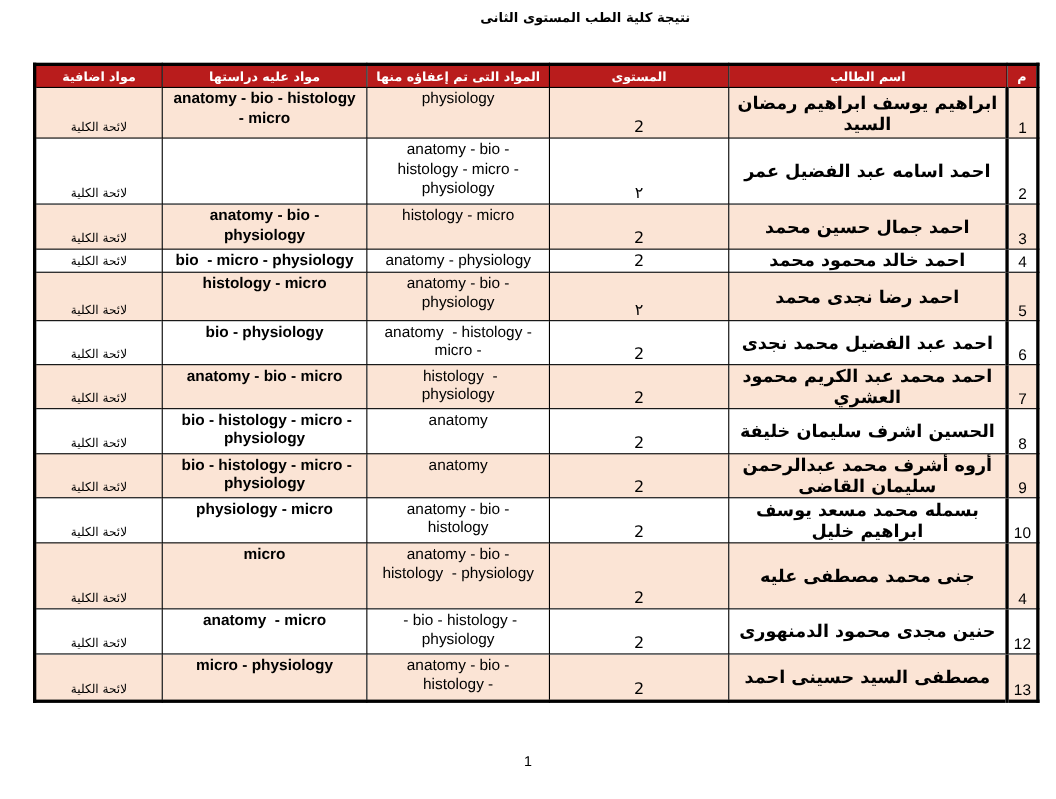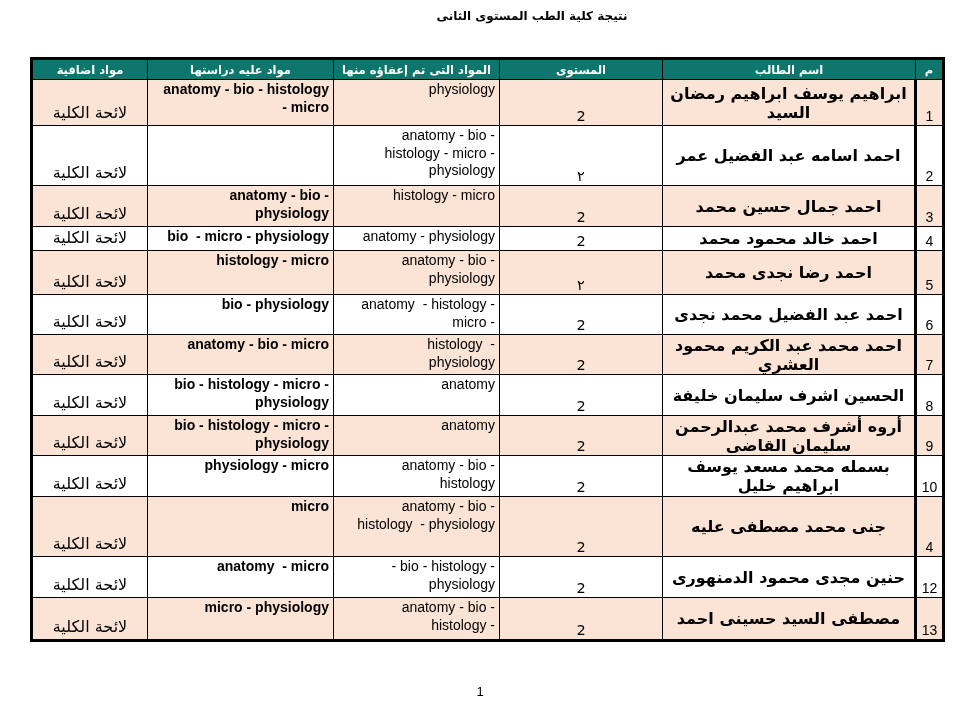--- a/index.html
+++ b/index.html
@@ -12,46 +12,46 @@
     font-family:"DejaVu Sans",sans-serif;font-size:12px;font-weight:bold;
     transform:translateX(52px);direction:rtl;
   }
   table.results{
     position:absolute;top:57px;left:30px;width:915px;
     border-collapse:collapse;table-layout:fixed;
     border:3px solid #000;
   }
   th,td{border:1.5px solid #000;overflow:hidden;}
   thead th{
-    background:#0f766e;color:#ffffff;
+    background:#b91c1c;color:#ffffff;
     font-family:"DejaVu Sans",sans-serif;font-size:11.5px;font-weight:bold;
     height:19px;padding:0 3px;text-align:center;vertical-align:middle;
   }
   tbody tr:nth-child(odd) td{background:#fbe4d5;}
   tbody tr:nth-child(even) td{background:#ffffff;}
   tbody td.c-num{background:#ffffff;border-left:3px solid #000;}
   td.c-num{
     vertical-align:bottom;text-align:center;font-size:14px;padding:0 2px 1px 2px;
   }
   td.c-name{
     vertical-align:middle;text-align:center;direction:rtl;
     font-family:"DejaVu Sans",sans-serif;font-size:16px;font-weight:bold;padding:0 4px;
   }
   td.c-level{
     vertical-align:bottom;text-align:center;
     font-family:"DejaVu Sans",sans-serif;font-size:14.5px;padding:0 2px 1px 2px;
   }
   td.c-exempt,td.c-study{
-    direction:ltr;text-align:right;vertical-align:top;
+    direction:ltr;text-align:center;vertical-align:top;
     white-space:pre-wrap;line-height:1.25;font-size:14px;padding:1px 4px;
   }
   td.c-study{font-weight:bold;}
   td.c-add{
     vertical-align:bottom;text-align:center;direction:rtl;
-    font-family:"DejaVu Sans",sans-serif;font-size:16px;padding:1px 2px 3px 2px;
+    font-family:"DejaVu Sans",sans-serif;font-size:11px;padding:1px 2px 3px 2px;
   }
   
   tbody tr:nth-child(1){height:46px;}
   tbody tr:nth-child(2){height:60px;}
   tbody tr:nth-child(3){height:41px;}
   tbody tr:nth-child(4){height:18px;}
   tbody tr:nth-child(5){height:44px;}
   tbody tr:nth-child(6){height:40px;}
   tbody tr:nth-child(7){height:40px;}
   tbody tr:nth-child(8){height:41px;}

